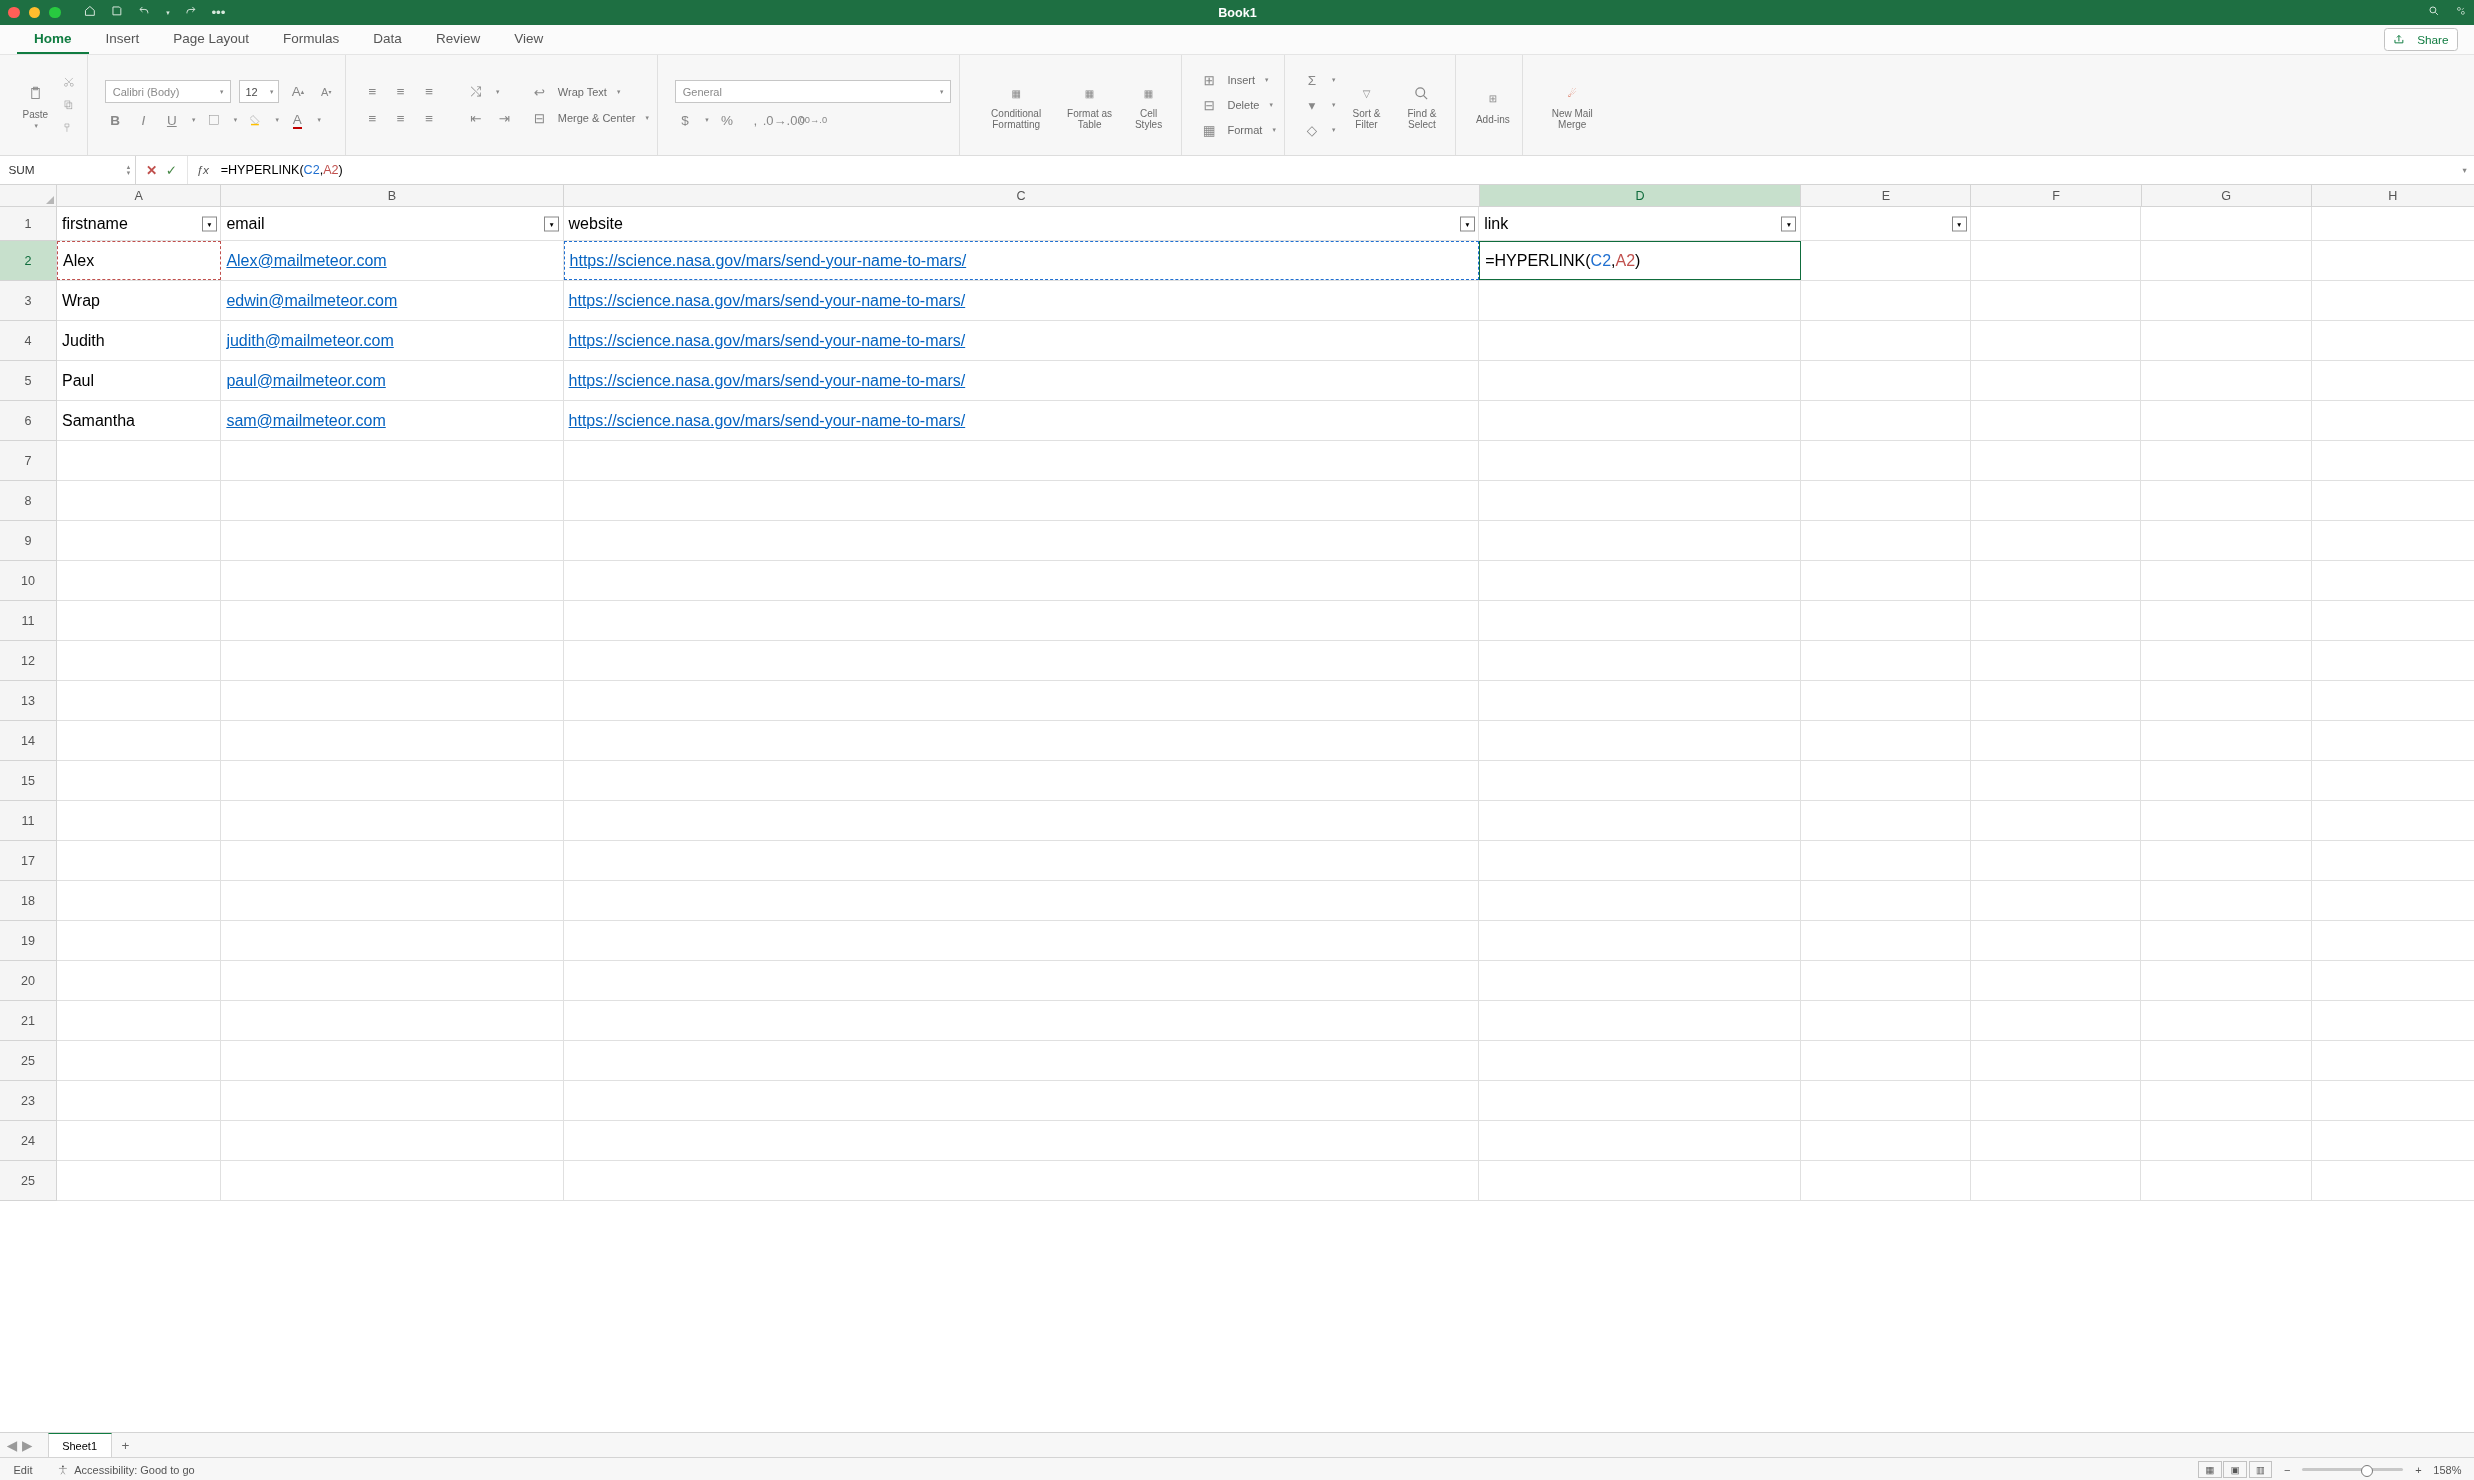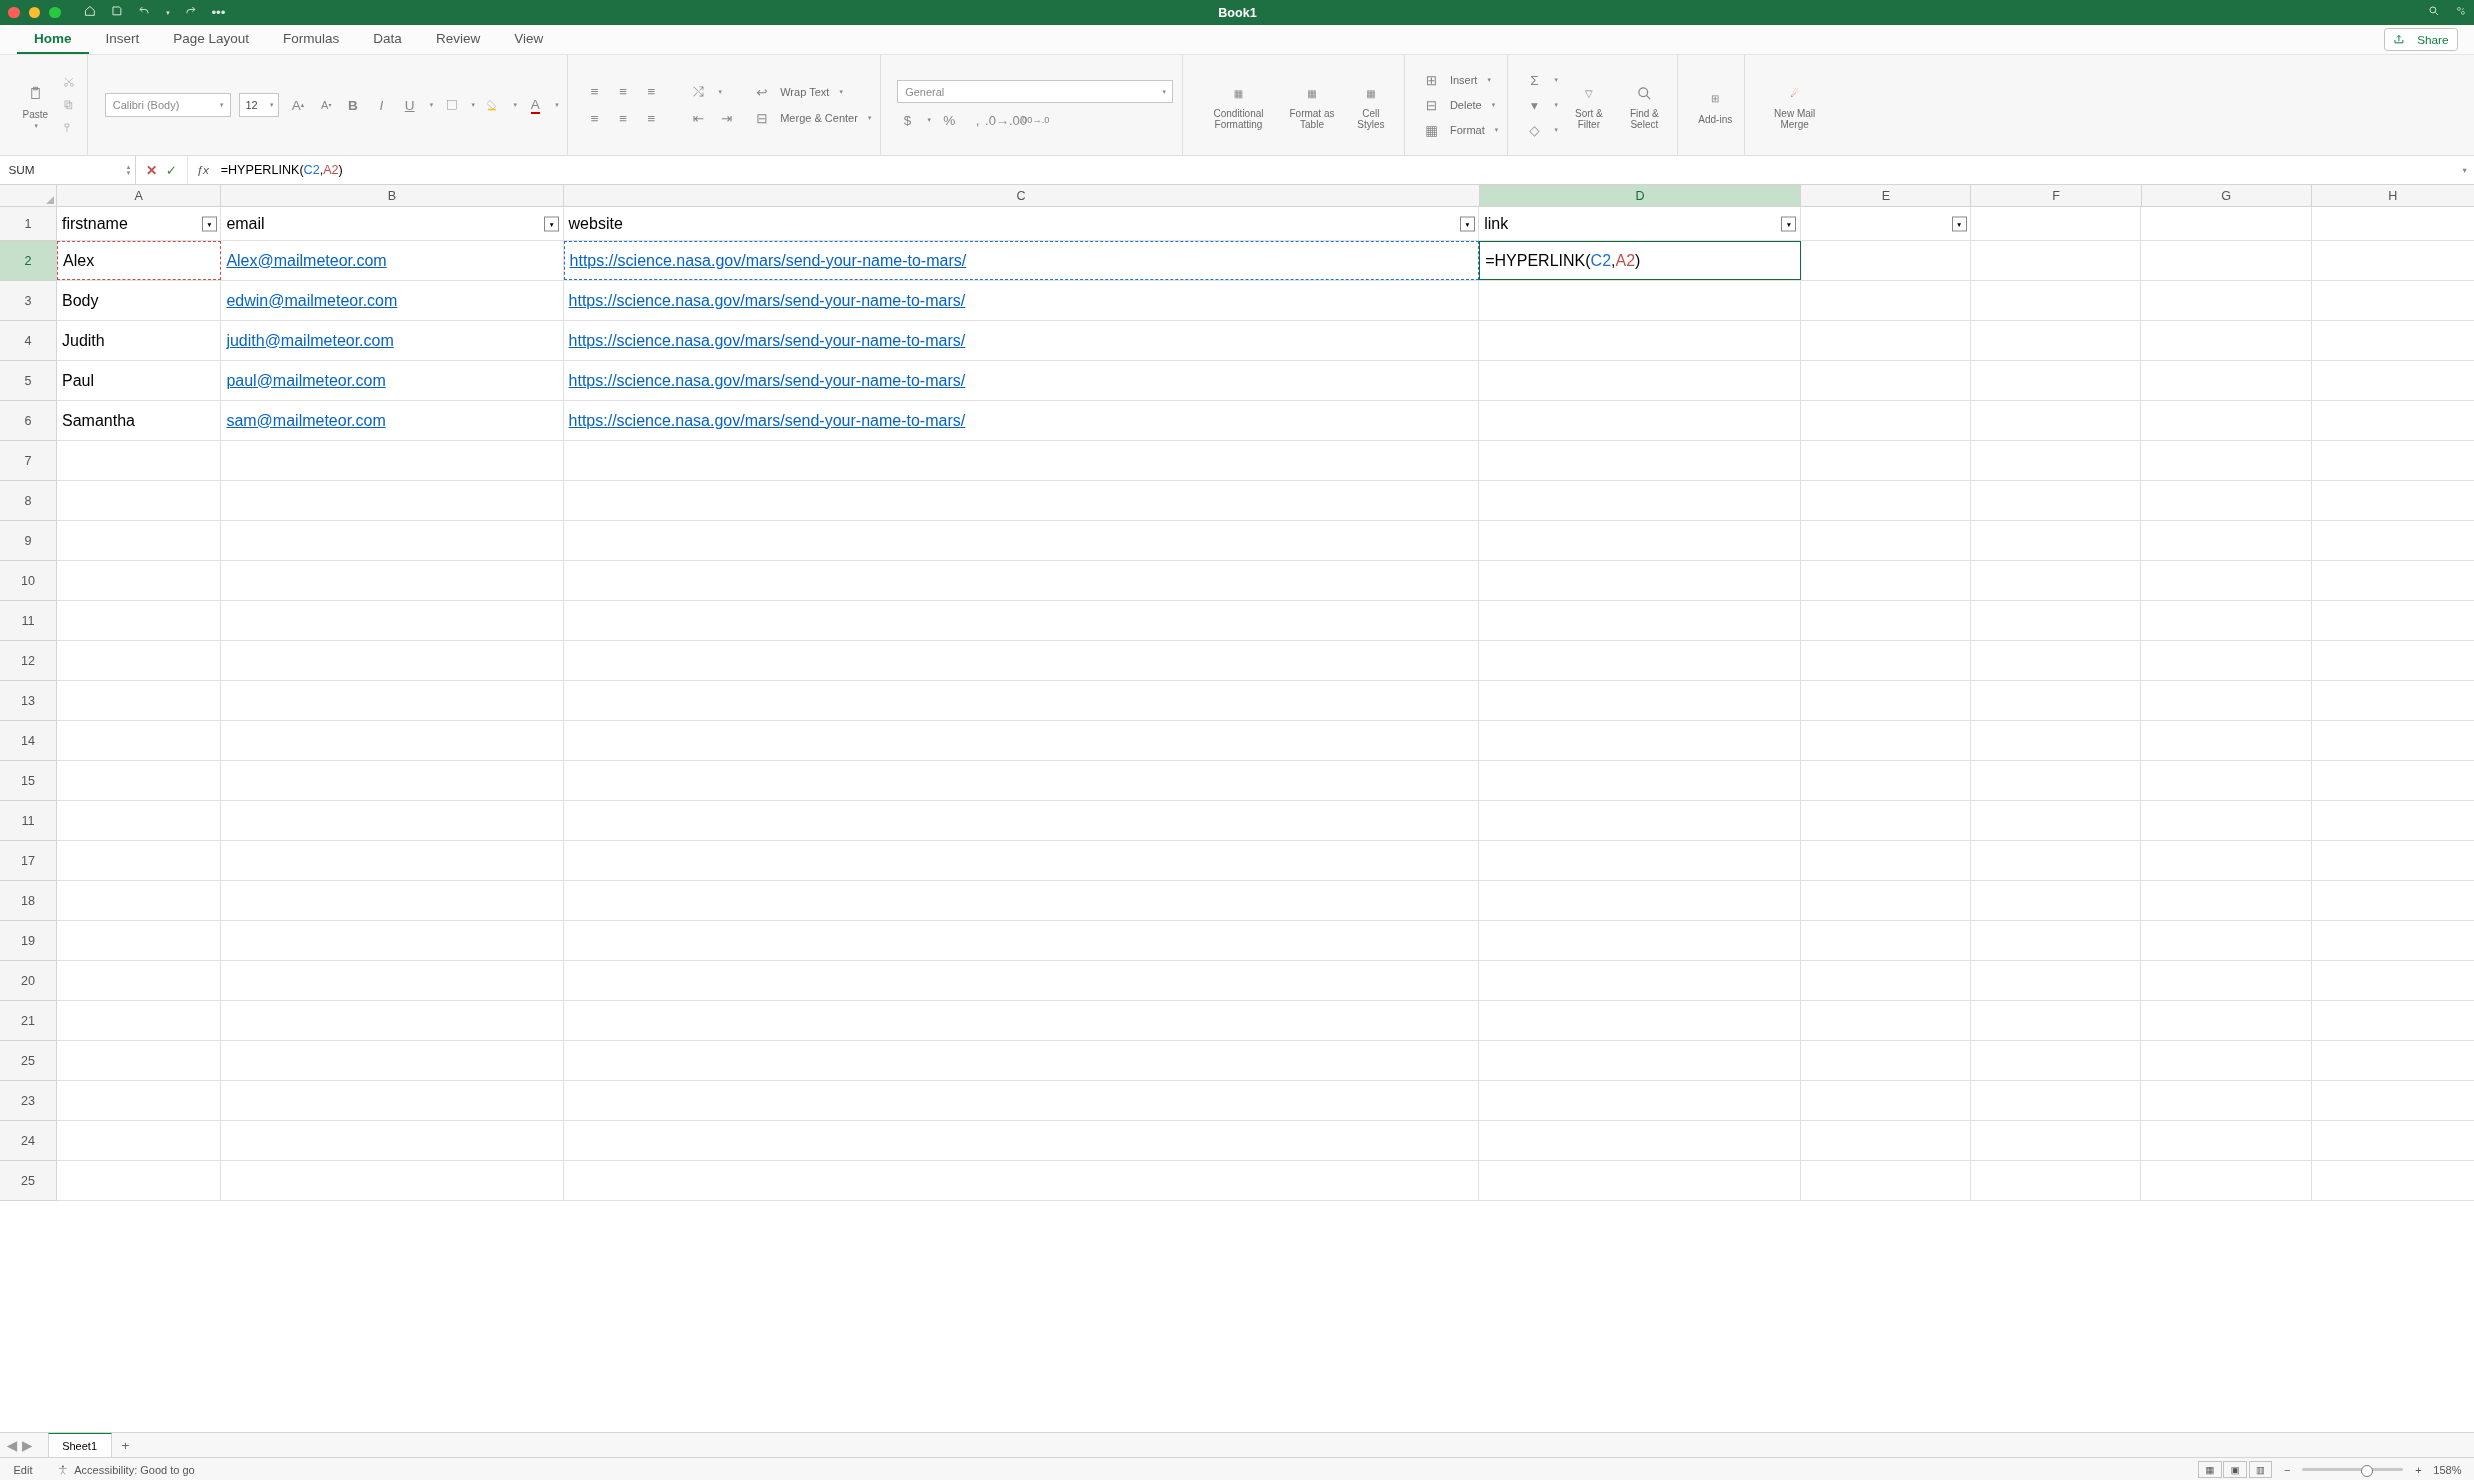--- a/index.html
+++ b/index.html
@@ -182,21 +182,21 @@
         </span>
       <span class="icon-btn">
           <svg class="small-svg" viewBox="0 0 24 24">
             <path d="M4 4h8v6H4zM8 10v10" fill="none" stroke="#888"></path>
           </svg>
         </span>
     </div>
   </div>
 
   <div class="ribbon-group">
-    <div style="display:flex; flex-direction:row; gap:6.7px;">
+    <div style="display:flex; flex-direction:column; gap:6.7px;">
       <div class="icon-row">
         <div class="input-font">
             <span>Calibri (Body)</span>
             <span class="chev">▾</span>
           </div>
         <div class="input-size">
             <span>12</span>
             <span class="chev">▾</span>
           </div>
         <span class="icon-btn" style="font-size:13.5px;">A<sup style="font-size:6.7px;">▴</sup></span>
@@ -436,21 +436,21 @@
         <div class="cell cC c2 link">https://science.nasa.gov/mars/send-your-name-to-mars/</div>
         <div class="cell cD d2">
           <span class="d2-text">=HYPERLINK(<span class="c2c">C2</span>,<span class="a2c">A2</span>)</span>
         </div>
         <div class="cell cE"></div>
         <div class="cell cF"></div>
         <div class="cell cG"></div>
         <div class="cell cH"></div>
       </div>
       <div class="row">
-        <div class="cell cA">Body</div>
+        <div class="cell cA">Wrap</div>
         <div class="cell cB link">edwin@mailmeteor.com</div>
         <div class="cell cC link">https://science.nasa.gov/mars/send-your-name-to-mars/</div>
         <div class="cell cD"></div>
         <div class="cell cE"></div>
         <div class="cell cF"></div>
         <div class="cell cG"></div>
         <div class="cell cH"></div>
       </div>
       <div class="row">
         <div class="cell cA">Judith</div>

